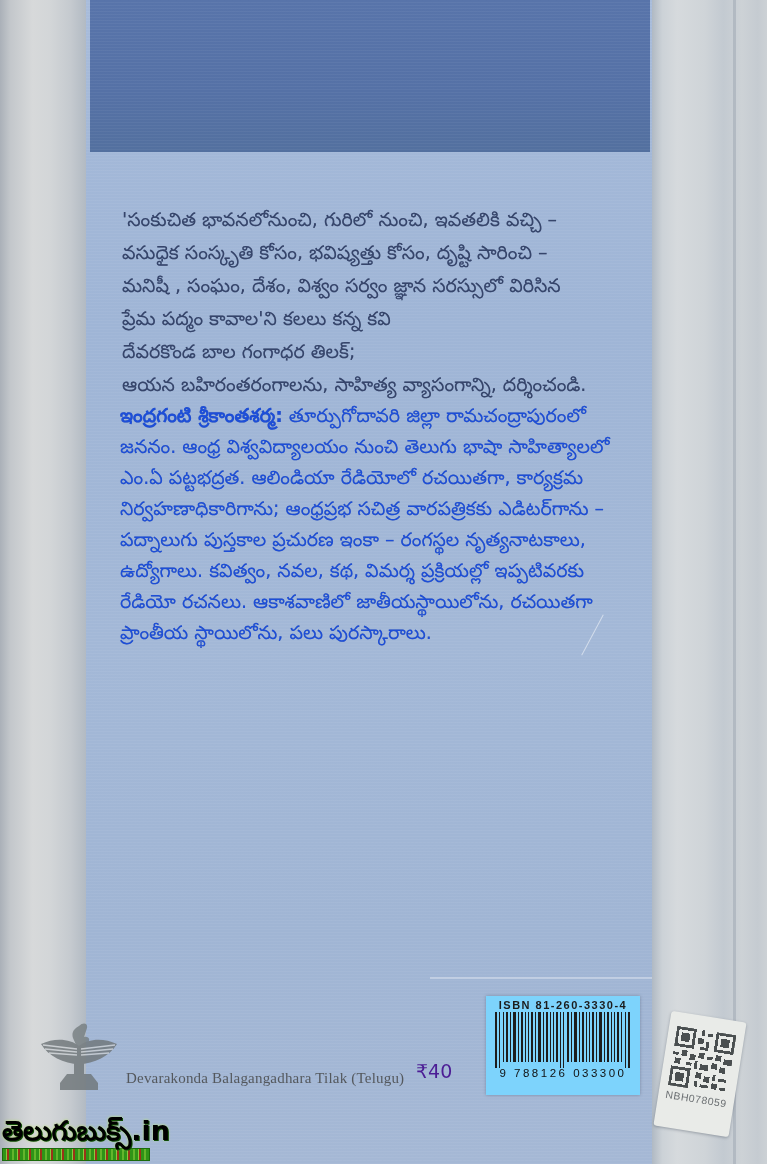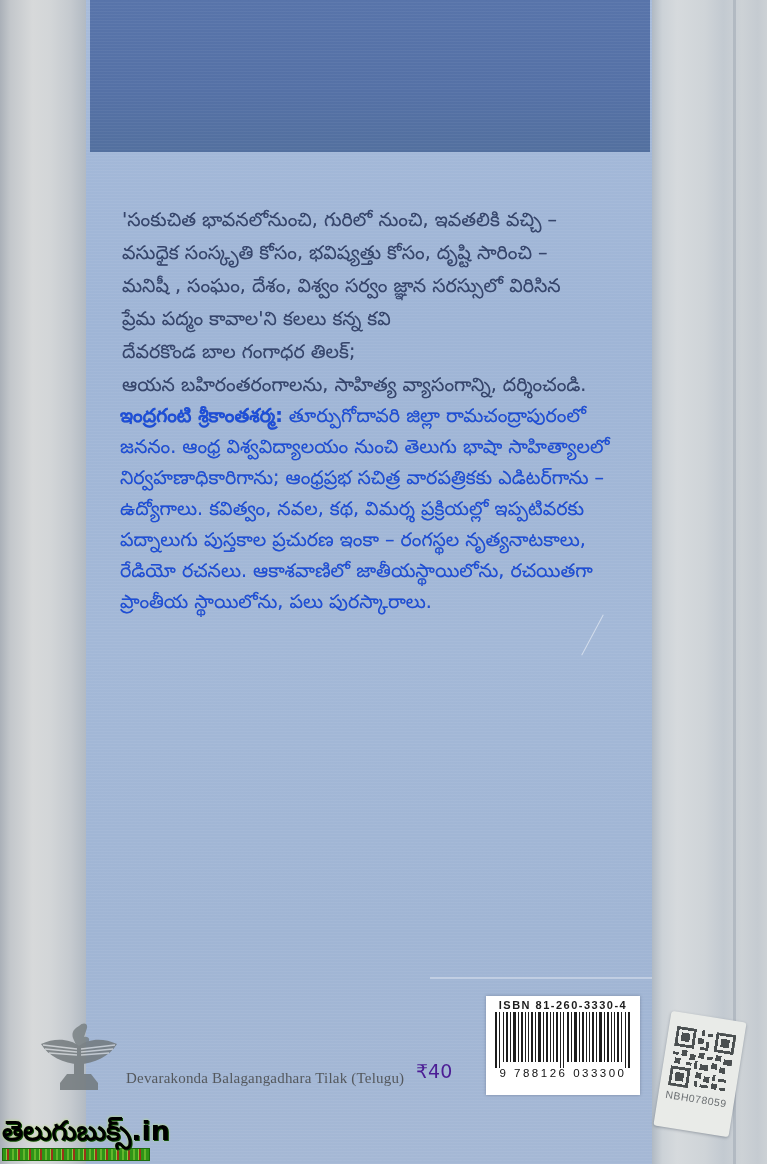--- a/index.html
+++ b/index.html
@@ -61,21 +61,21 @@
     position:absolute; left:126px; top:1070px;
     font-family:"Liberation Serif", serif; font-size:15px; color:#54585d;
     letter-spacing:.2px;
   }
   .price-label{
     position:absolute; left:416px; top:1060px;
     font-size:19px; color:#4c1d95;
   }
   .barcode-label{
     position:absolute; left:486px; top:996px; width:154px; height:99px;
-    background:#ffffff; box-shadow:0 0 3px rgba(40,50,70,.35);
+    background:#7dd3fc; box-shadow:0 0 3px rgba(40,50,70,.35);
     text-align:center; overflow:hidden;
   }
   .isbn-text{
     margin-top:3px; font-size:11px; font-weight:bold; color:#1c1c1c;
     letter-spacing:1.5px; font-family:"Liberation Sans", sans-serif;
   }
   .barcode-bars{display:block; margin:1px auto 0 auto;}
   .ean-digits{
     margin-top:-1px; font-size:11.5px; color:#111; letter-spacing:2.5px;
     font-family:"Liberation Sans", sans-serif;
@@ -127,23 +127,24 @@
     <div>వసుధైక సంస్కృతి కోసం, భవిష్యత్తు కోసం, దృష్టి సారించి –</div>
     <div>మనిషీ , సంఘం, దేశం, విశ్వం సర్వం జ్ఞాన సరస్సులో విరిసిన</div>
     <div>ప్రేమ పద్మం కావాల'ని  కలలు కన్న కవి</div>
     <div>దేవరకొండ బాల గంగాధర తిలక్;</div>
     <div>ఆయన బహిరంతరంగాలను, సాహిత్య వ్యాసంగాన్ని, దర్శించండి.</div>
   </div>
 
   <div class="bio-paragraph">
     <div><span class="bio-author">ఇంద్రగంటి శ్రీకాంతశర్మ:</span><span> తూర్పుగోదావరి జిల్లా రామచంద్రాపురంలో</span></div>
     <div>జననం. ఆంధ్ర విశ్వవిద్యాలయం నుంచి తెలుగు భాషా సాహిత్యాలలో</div>
+    <div>ఎం.ఏ పట్టభద్రత. ఆలిండియా రేడియోలో రచయితగా, కార్యక్రమ</div>
     <div>నిర్వహణాధికారిగాను; ఆంధ్రప్రభ సచిత్ర వారపత్రికకు ఎడిటర్‌గాను –</div>
+    <div>పద్నాలుగు పుస్తకాల ప్రచురణ  ఇంకా – రంగస్థల నృత్యనాటకాలు,</div>
     <div>ఉద్యోగాలు. కవిత్వం, నవల, కథ, విమర్శ ప్రక్రియల్లో ఇప్పటివరకు</div>
-    <div>పద్నాలుగు పుస్తకాల ప్రచురణ  ఇంకా – రంగస్థల నృత్యనాటకాలు,</div>
     <div>రేడియో రచనలు. ఆకాశవాణిలో జాతీయస్థాయిలోను, రచయితగా</div>
     <div>ప్రాంతీయ స్థాయిలోను, పలు పురస్కారాలు.</div>
   </div>
 
   <svg class="publisher-logo" viewBox="0 0 84 74" xmlns="http://www.w3.org/2000/svg">
     <g fill="#6e7578">
       <path d="M42 6 c4 -4 9 -3 8 2 l-3 9 c3 -1 6 1 5 4 l-2 5 -10 1 -4 -9 c-2 -6 2 -10 6 -12 z" opacity=".9"></path>
       <path d="M4 24 C 18 17, 34 19, 42 26 C 50 19, 66 17, 80 24 C 73 36, 57 44, 42 44 C 27 44, 11 36, 4 24 Z"></path>
       <path d="M6 25 L40 29 M8 29 L40 32 M12 33 L40 35 M78 25 L44 29 M76 29 L44 32 M72 33 L44 35" stroke="#d9dde0" stroke-width="1.4" fill="none" opacity=".85"></path>
       <rect x="37" y="43" width="10" height="11"></rect>

